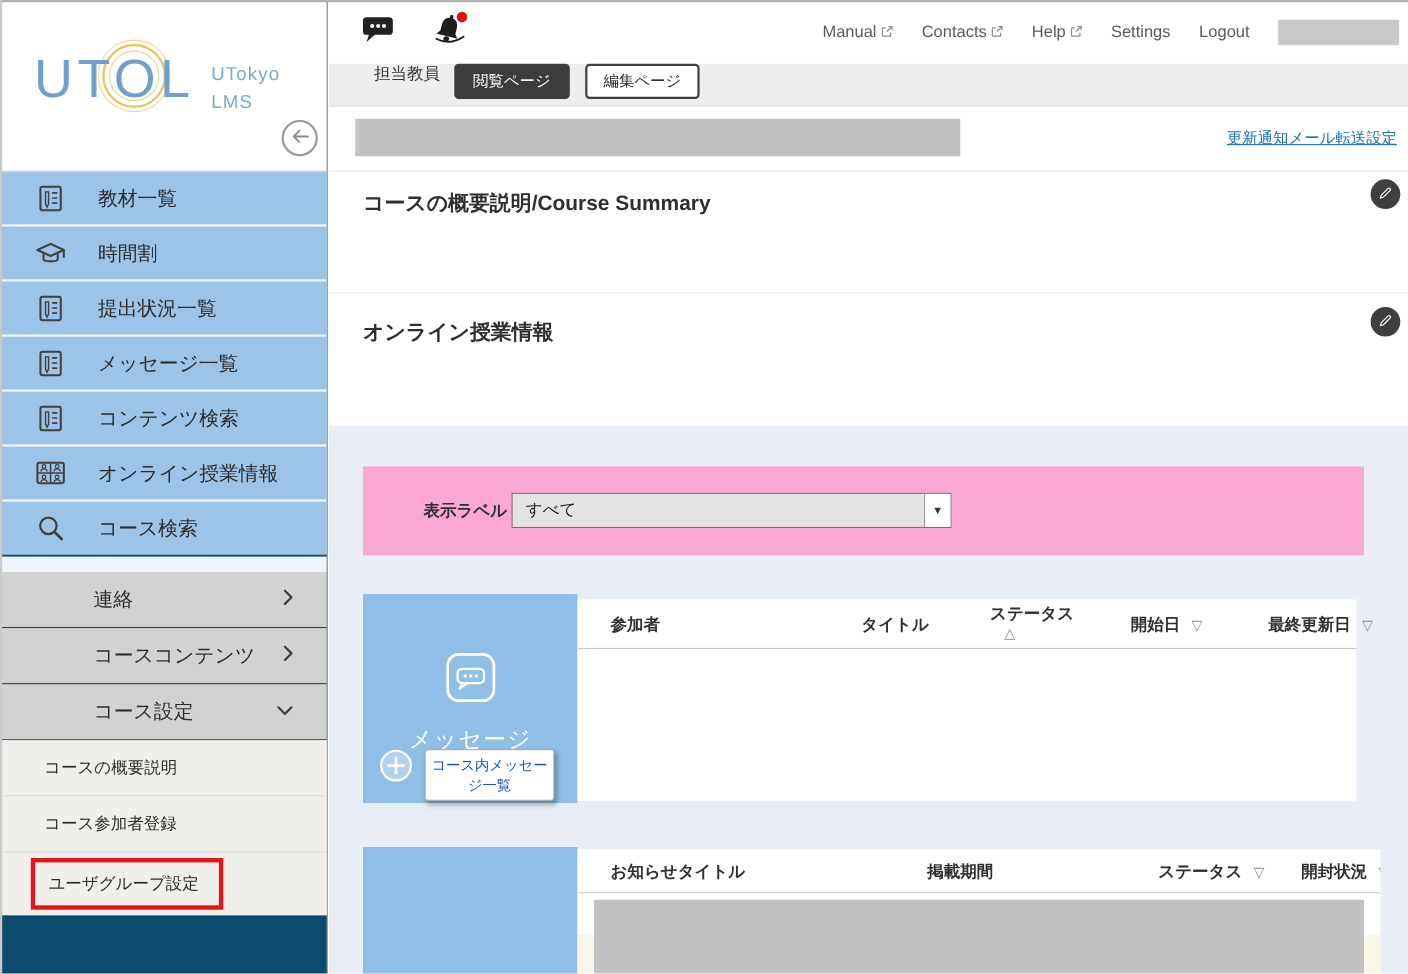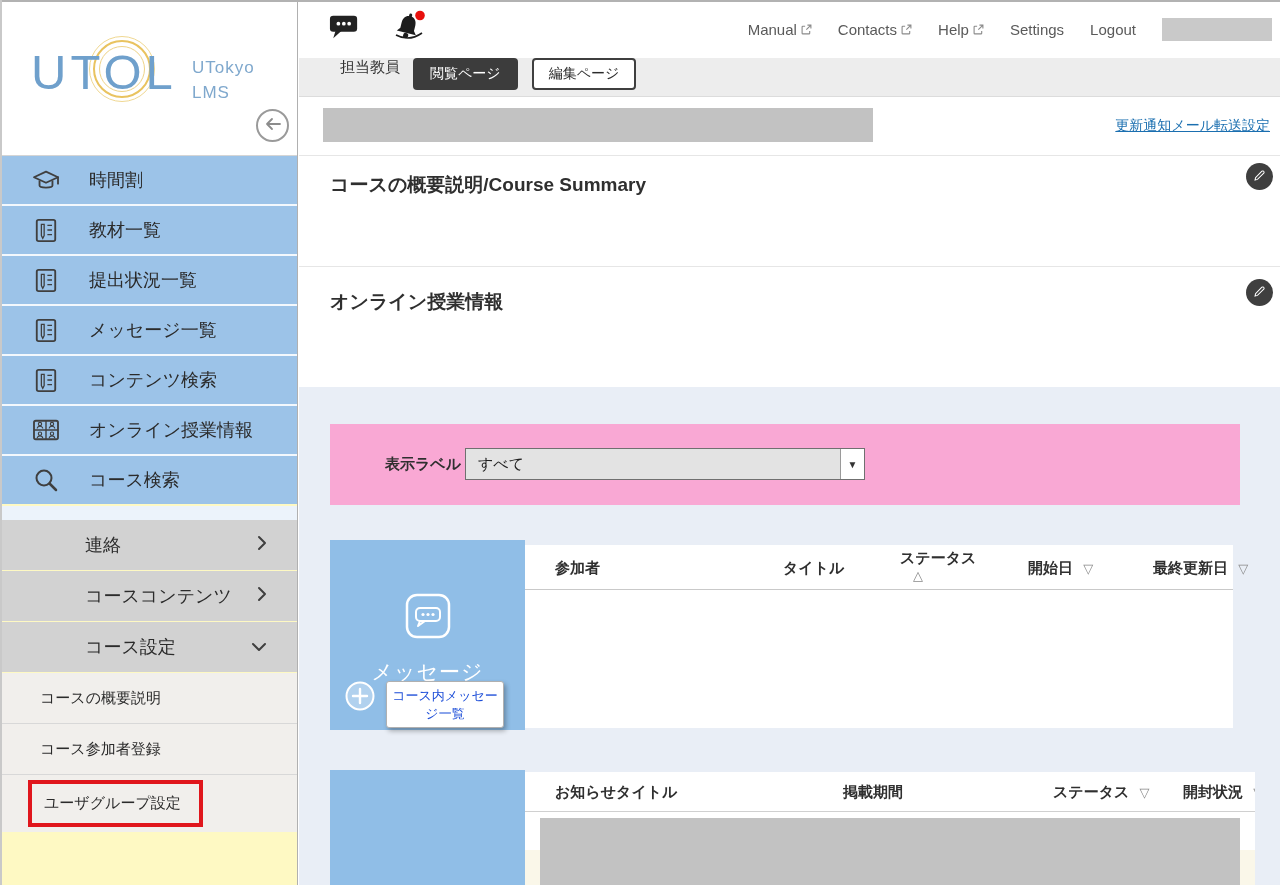--- a/index.html
+++ b/index.html
@@ -5,21 +5,21 @@
   * { margin:0; padding:0; box-sizing:border-box; }
   html,body { width:1280px; height:885px; }
   body {
     font-family:"Liberation Sans","DejaVu Sans",sans-serif;
     background:#ffffff; position:relative; overflow:hidden; color:#2b2b2b;
   }
   .top-edge { position:absolute; top:0; left:0; width:1280px; height:2px; background:#b2b2b2; z-index:9; }
   .left-edge { position:absolute; top:0; left:0; width:2px; height:885px; background:#c9c9c9; z-index:9; }
 
   
-  .sidebar { position:absolute; left:0; top:0; width:298px; height:885px; background:#fef9c3; border-right:1px solid #b0b0b0; }
+  .sidebar { position:absolute; left:0; top:0; width:298px; height:885px; background:#0c4a6e; border-right:1px solid #b0b0b0; }
   .logo-area { position:relative; height:156px; background:#fff; border-bottom:1px solid #d5d5d5; }
   .logo-rings { position:absolute; left:93px; top:40px; width:58px; height:58px; border-radius:50%; border:2px solid #e9c35f; }
   .logo-rings::before { content:""; position:absolute; inset:4px; border:1px solid #eed387; border-radius:50%; }
   .logo-rings::after  { content:""; position:absolute; inset:-6px; border:1px solid #f0d892; border-radius:50%; }
   .logo-brand { position:absolute; left:31px; top:44px; font-size:49px; font-weight:300; letter-spacing:4px; color:#6fa0cc; z-index:2; }
   .logo-sub { position:absolute; left:192px; top:56px; font-size:17px; color:#7fa8cd; letter-spacing:1px; line-height:1.45; }
   .collapse-btn { position:absolute; left:256px; top:109px; width:33px; height:33px; border-radius:50%; border:2px solid #9a9a9a; background:#fff; display:flex; align-items:center; justify-content:center; cursor:pointer; }
 
   .menu { background:#f3f8fd; }
   .menu-item { height:48px; margin-bottom:2px; background:#9cc3e8; display:flex; align-items:center; padding-left:30px; gap:27px; cursor:pointer; }
@@ -123,37 +123,37 @@
         <svg width="16" height="14" viewBox="0 0 16 14">
             <path d="M15 7 H2 M7 2 L2 7 l5 5" fill="none" stroke="#8c8c8c" stroke-width="1.8" stroke-linecap="round" stroke-linejoin="round"></path>
           </svg>
       </span>
     </button>
   </div>
 
   <div class="menu">
     <div class="menu-item">
       <span class="mi-icon">
+        <svg width="24" height="28" viewBox="0 0 26 30">
+            <rect x="3" y="4" width="20" height="23" rx="2" fill="none" stroke="#3f3f3f" stroke-width="2"></rect>
+            <path d="M8 9 v12 l1.5 3 l1.5 -3 v-12 z" fill="none" stroke="#3f3f3f" stroke-width="1.4"></path>
+            <path d="M14.5 10 h5 M14.5 15 h5 M14.5 20 h5" stroke="#3f3f3f" stroke-width="1.6"></path>
+          </svg>
+      </span>
+      <span class="mi-label">教材一覧</span>
+    </div>
+    <div class="menu-item">
+      <span class="mi-icon">
         <svg width="30" height="24" viewBox="0 0 32 26">
             <path d="M3 10 L16 4 L29 10 L16 16 Z" fill="none" stroke="#3f3f3f" stroke-width="2" stroke-linejoin="round"></path>
             <path d="M9 13.5 V19 c0 3 14 3 14 0 v-5.5" fill="none" stroke="#3f3f3f" stroke-width="2"></path>
             <path d="M29 10 v7" stroke="#3f3f3f" stroke-width="2" stroke-linecap="round"></path>
           </svg>
       </span>
       <span class="mi-label">時間割</span>
-    </div>
-    <div class="menu-item">
-      <span class="mi-icon">
-        <svg width="24" height="28" viewBox="0 0 26 30">
-            <rect x="3" y="4" width="20" height="23" rx="2" fill="none" stroke="#3f3f3f" stroke-width="2"></rect>
-            <path d="M8 9 v12 l1.5 3 l1.5 -3 v-12 z" fill="none" stroke="#3f3f3f" stroke-width="1.4"></path>
-            <path d="M14.5 10 h5 M14.5 15 h5 M14.5 20 h5" stroke="#3f3f3f" stroke-width="1.6"></path>
-          </svg>
-      </span>
-      <span class="mi-label">教材一覧</span>
     </div>
     <div class="menu-item">
       <span class="mi-icon">
         <svg width="24" height="28" viewBox="0 0 26 30">
             <rect x="3" y="4" width="20" height="23" rx="2" fill="none" stroke="#3f3f3f" stroke-width="2"></rect>
             <path d="M8 9 v12 l1.5 3 l1.5 -3 v-12 z" fill="none" stroke="#3f3f3f" stroke-width="1.4"></path>
             <path d="M14.5 10 h5 M14.5 15 h5 M14.5 20 h5" stroke="#3f3f3f" stroke-width="1.6"></path>
           </svg>
       </span>
       <span class="mi-label">提出状況一覧</span>

